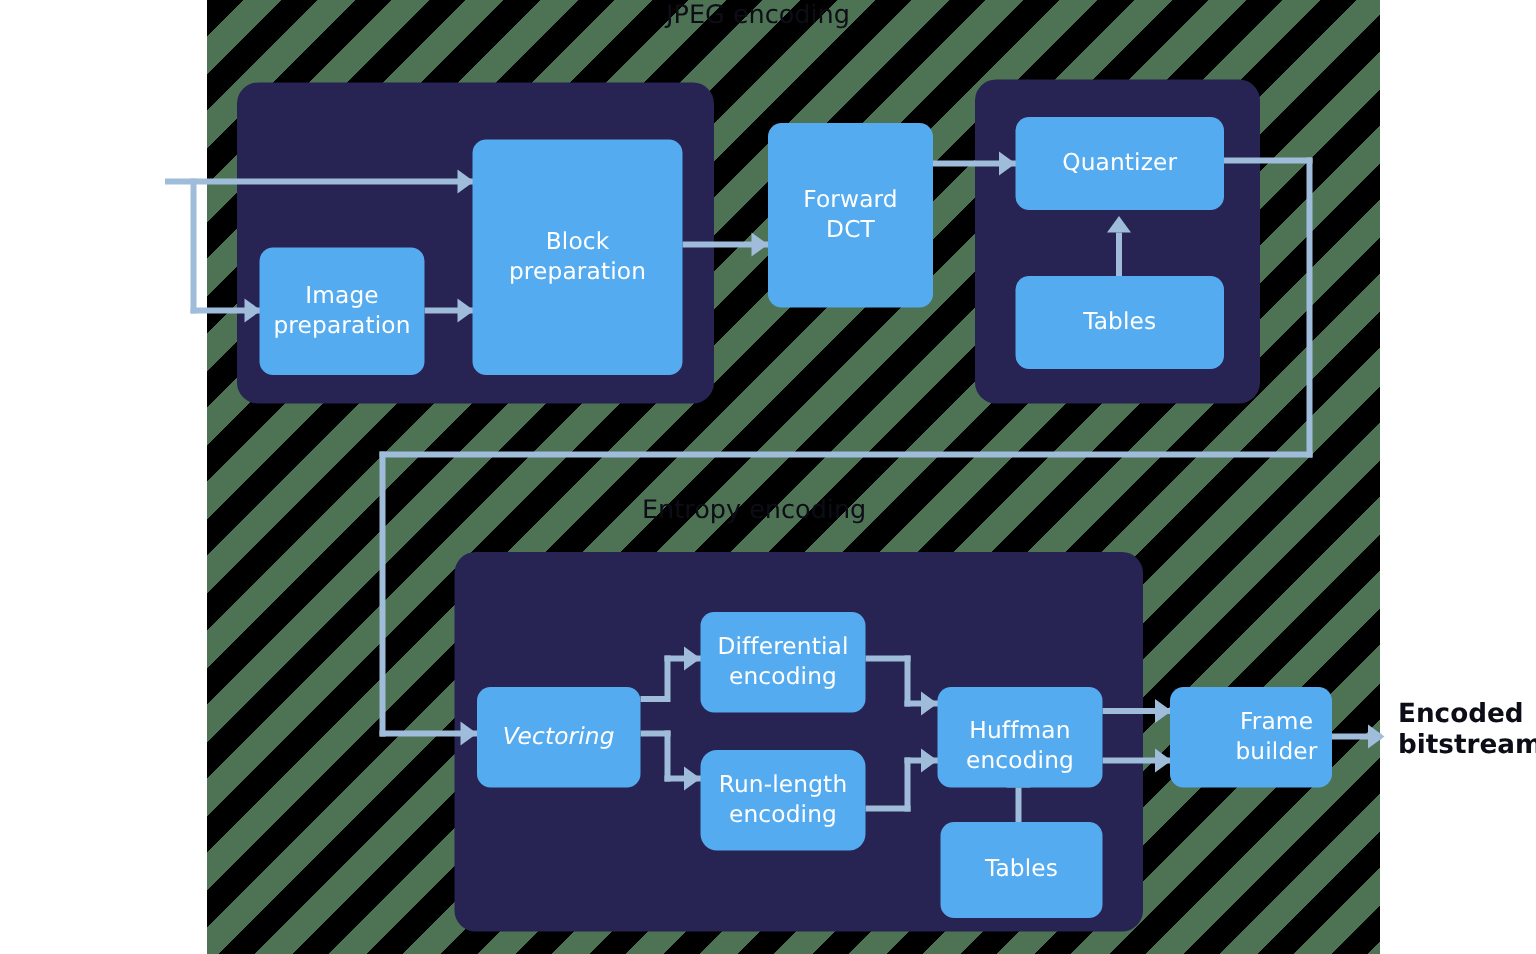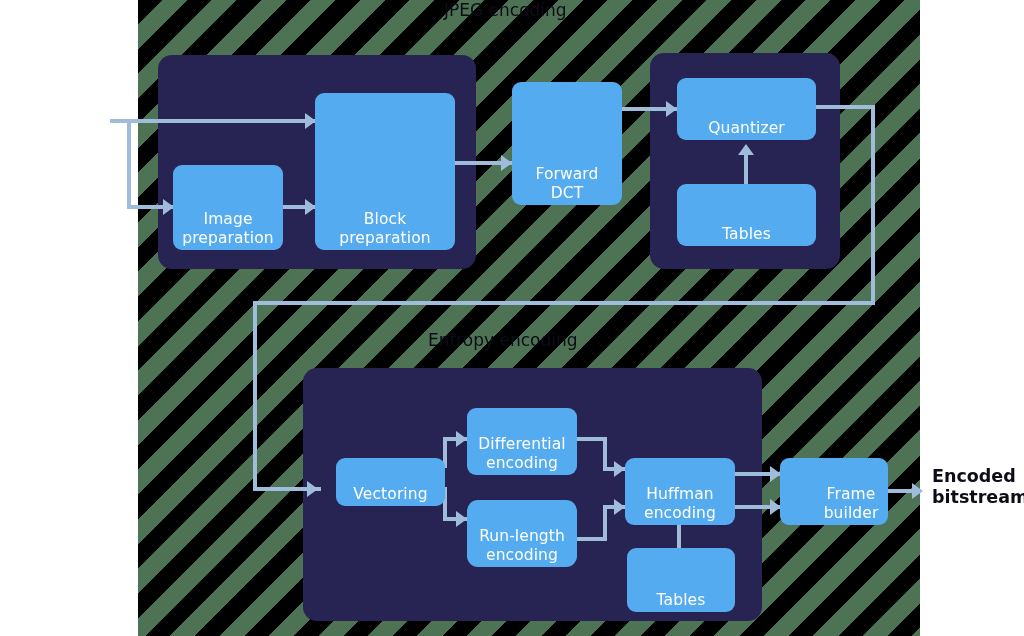--- a/index.html
+++ b/index.html
@@ -40,21 +40,21 @@
     border-radius: 14px;
   }
 
   
   .node {
     position: absolute;
     background: #55ABF0;
     border-radius: 9px;
     color: #ffffff;
     display: flex;
-    align-items: flex-end;
+    align-items: center;
     justify-content: center;
     text-align: center;
     font-size: 15.5px;
     line-height: 1.24;
     letter-spacing: 0.1px;
     padding: 2px 6px;
     box-sizing: border-box;
   }
   .node span { display: block; }
 
@@ -183,21 +183,21 @@
   </div>
 
   <div class="node" style="left:677px; top:78px; width:139px; height:62px;">
     <span style="white-space: pre-line;">Quantizer</span>
   </div>
 
   <div class="node" style="left:677px; top:184px; width:139px; height:62px;">
     <span style="white-space: pre-line;">Tables</span>
   </div>
 
-  <div class="node" style="left:336px; top:458px; width:109px; height:48px;">
+  <div class="node" style="left:318px; top:458px; width:109px; height:67px;font-style:italic;">
     <span style="white-space: pre-line;">Vectoring</span>
   </div>
 
   <div class="node" style="left:467px; top:408px; width:110px; height:67px;">
     <span style="white-space: pre-line;">Differential
 encoding</span>
   </div>
 
   <div class="node" style="left:467px; top:500px; width:110px; height:67px;border-radius:11px;">
     <span style="white-space: pre-line;">Run-length

